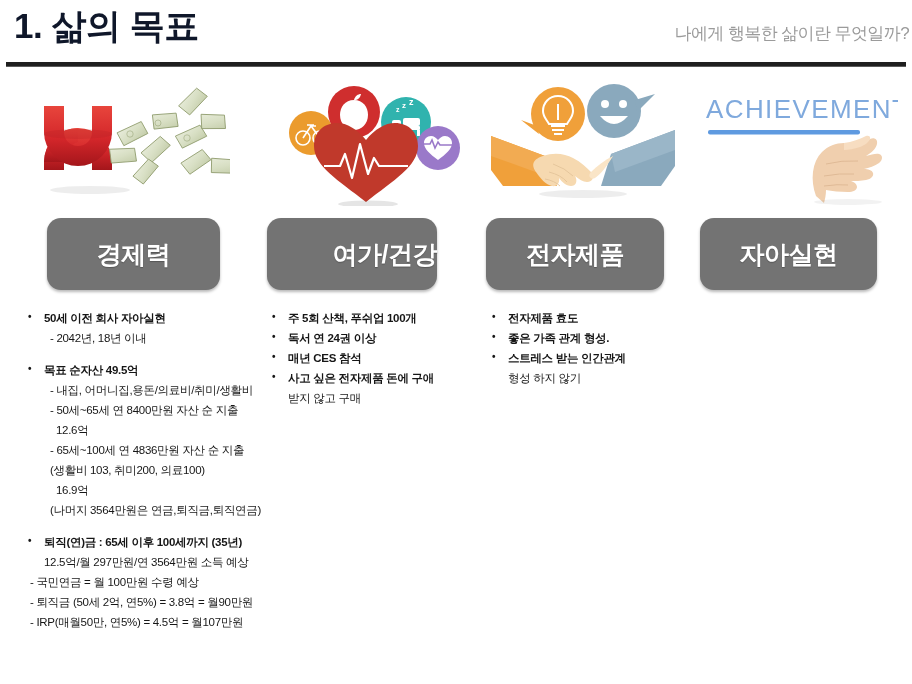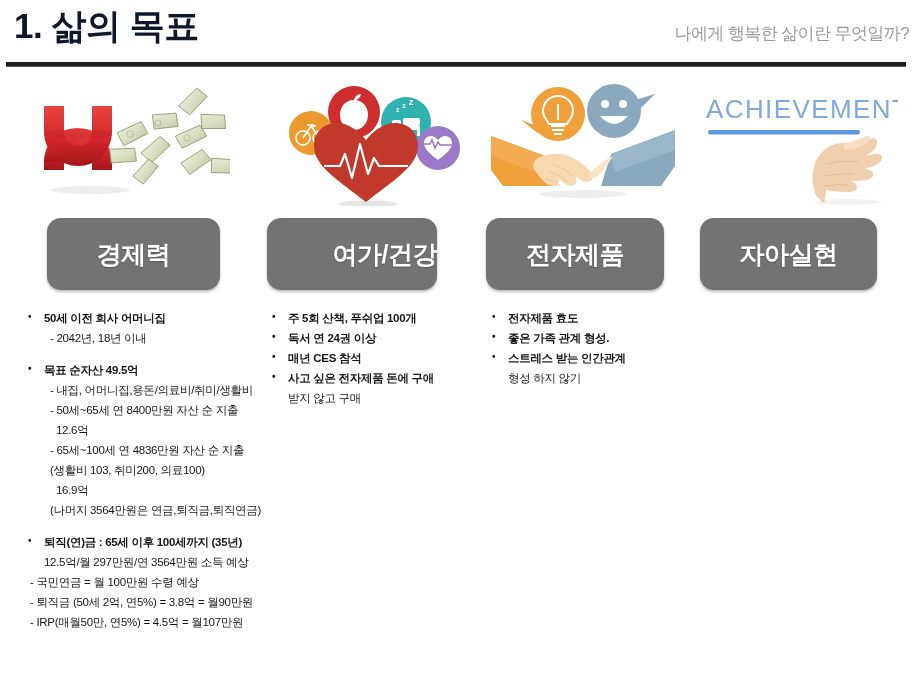--- a/index.html
+++ b/index.html
@@ -205,21 +205,21 @@
         <ellipse cx="60" cy="112" rx="40" ry="4" fill="#000" opacity="0.07"></ellipse>
       </svg>
     </div>
   </div>
 
   <div class="label-box" id="box-0">
     <span class="label-box-text">경제력</span>
   </div>
 
   <div class="bullets">
-    <span class="line bullet">50세 이전 회사 어머니집</span>
+    <span class="line bullet">50세 이전 회사 자아실현</span>
     <span class="line sub">- 2042년, 18년 이내</span>
     <span class="line gap"></span>
     <span class="line bullet">목표 순자산 49.5억</span>
     <span class="line sub">- 내집, 어머니집,용돈/의료비/취미/생활비</span>
     <span class="line sub">- 50세~65세 연 8400만원 자산 순 지출</span>
     <span class="line sub2">12.6억</span>
     <span class="line sub">- 65세~100세 연 4836만원 자산 순 지출</span>
     <span class="line sub">(생활비 103, 취미200, 의료100)</span>
     <span class="line sub2">16.9억</span>
     <span class="line sub">(나머지 3564만원은 연금,퇴직금,퇴직연금)</span>

